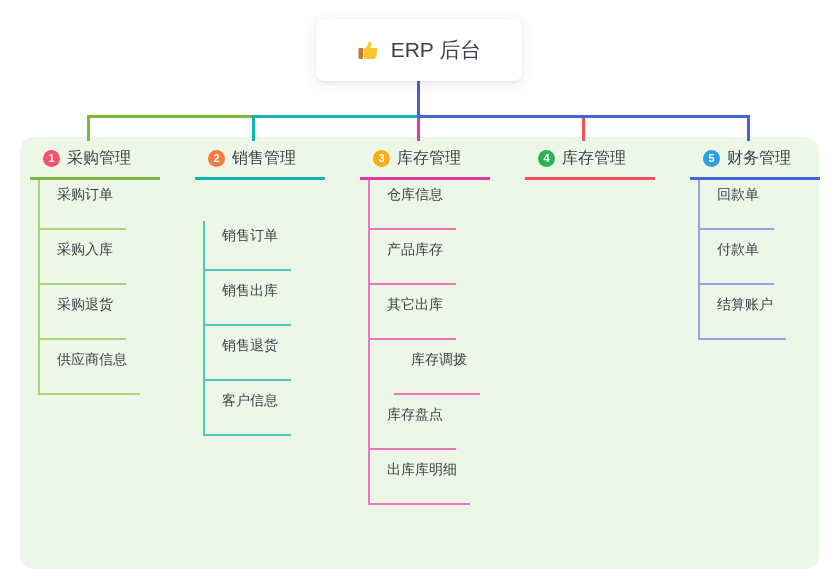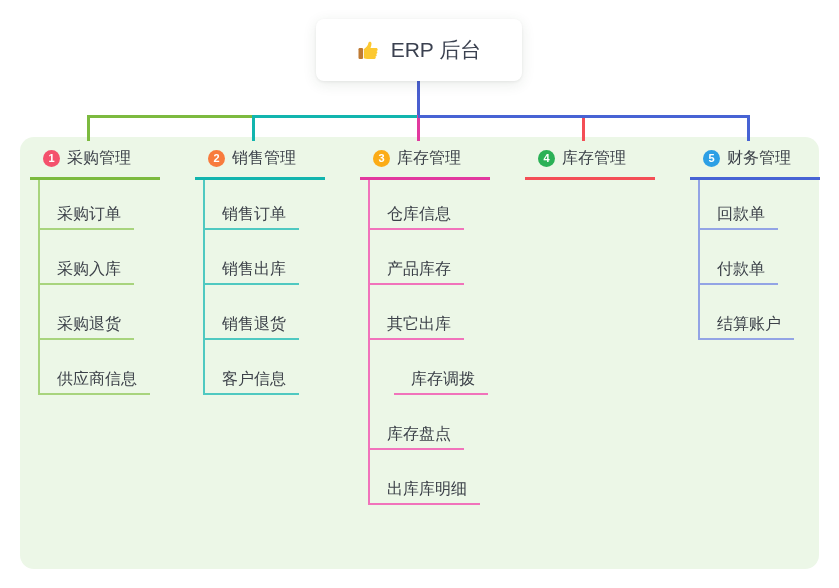--- a/index.html
+++ b/index.html
@@ -31,22 +31,22 @@
   }
   .badge{
     width:17px;height:17px;border-radius:50%;flex-shrink:0;
     color:#fff;font-size:11px;font-weight:bold;line-height:17px;
     text-align:center;
   }
   .branch-children{margin-left:8px;border-left:2px solid #ccc;}
   .child-item{
     height:55px;box-sizing:border-box;width:fit-content;min-width:74px;
     display:flex;align-items:flex-end;white-space:nowrap;
-    padding:0 13px 3px 17px;border-bottom:2px solid #ccc;
-    font-size:16px;color:#3C4149;font-family:Liberation Mono, monospace;
+    padding:0 13px 24px 17px;border-bottom:2px solid #ccc;
+    font-size:14px;color:#3C4149;font-family:Liberation Mono, monospace;
   }
   .child-item:first-child{height:50px;}
 </style>
 </head>
 <body>
 
 <div class="panel" id="panel" style="background: rgb(236, 247, 231);"></div>
 
 <div id="connectors">
     <div class="seg" style="left: 416.5px; top: 81px; width: 3px; height: 35px; background: rgb(74, 95, 208);"></div>
@@ -94,21 +94,21 @@
         <div class="child-item" style="border-bottom-color: rgb(168, 212, 125);">
           <span>供应商信息</span>
         </div>
       </div>
     </div>
     <div class="branch" style="left: 195px;">
       <div class="branch-header" style="border-bottom-color: rgb(18, 181, 174);">
         <span class="badge" style="background: rgb(248, 123, 61);">2</span>
         <span>销售管理</span>
       </div>
-      <div class="branch-children" style="border-left-color: rgb(79, 201, 193);">
+      <div class="branch-children" style="border-left-color: rgb(79, 201, 193); margin-top: 41px;">
         <div class="child-item" style="border-bottom-color: rgb(79, 201, 193);">
           <span>销售订单</span>
         </div>
         <div class="child-item" style="border-bottom-color: rgb(79, 201, 193);">
           <span>销售出库</span>
         </div>
         <div class="child-item" style="border-bottom-color: rgb(79, 201, 193);">
           <span>销售退货</span>
         </div>
         <div class="child-item" style="border-bottom-color: rgb(79, 201, 193);">

